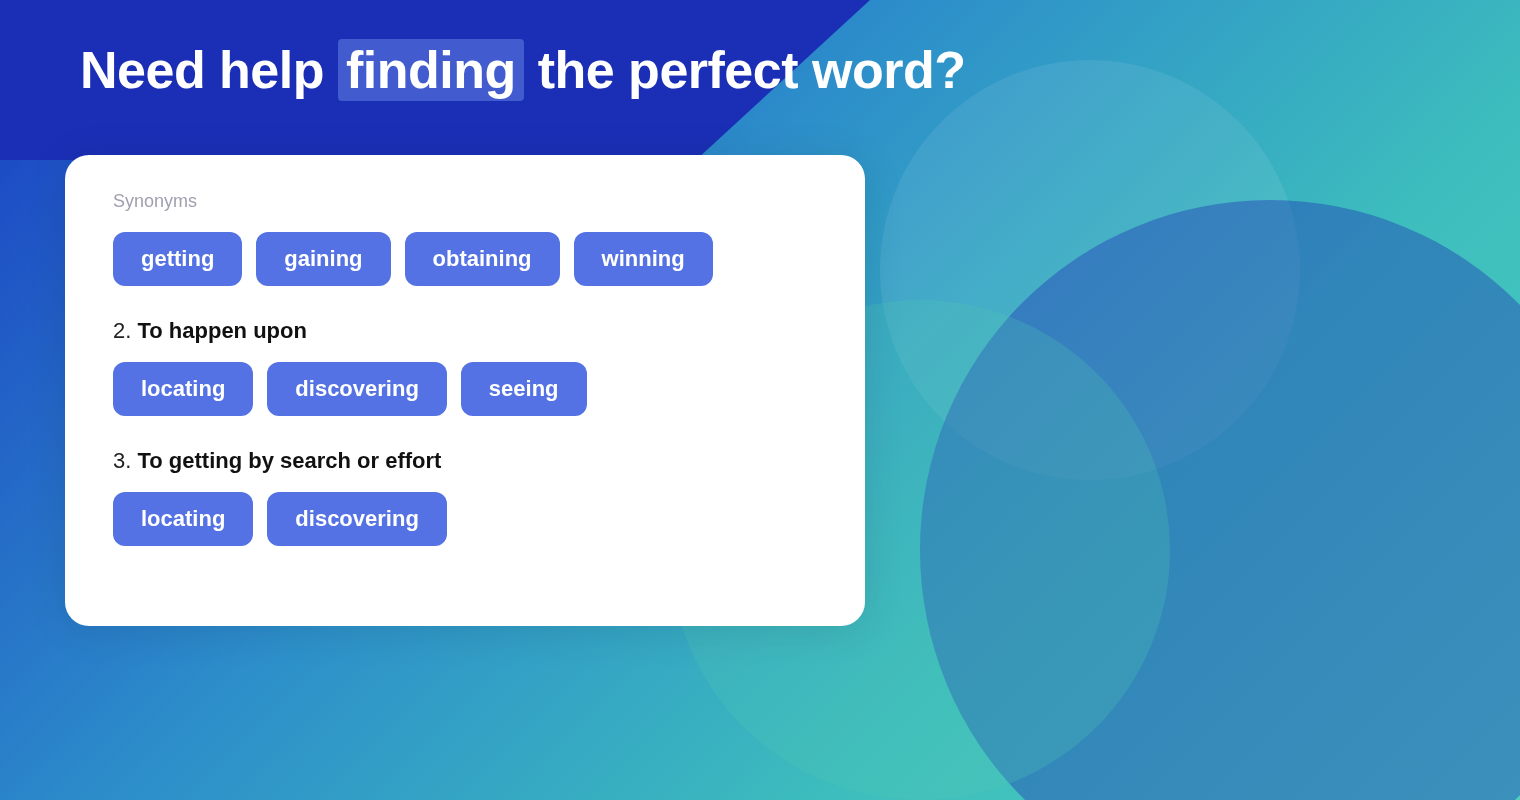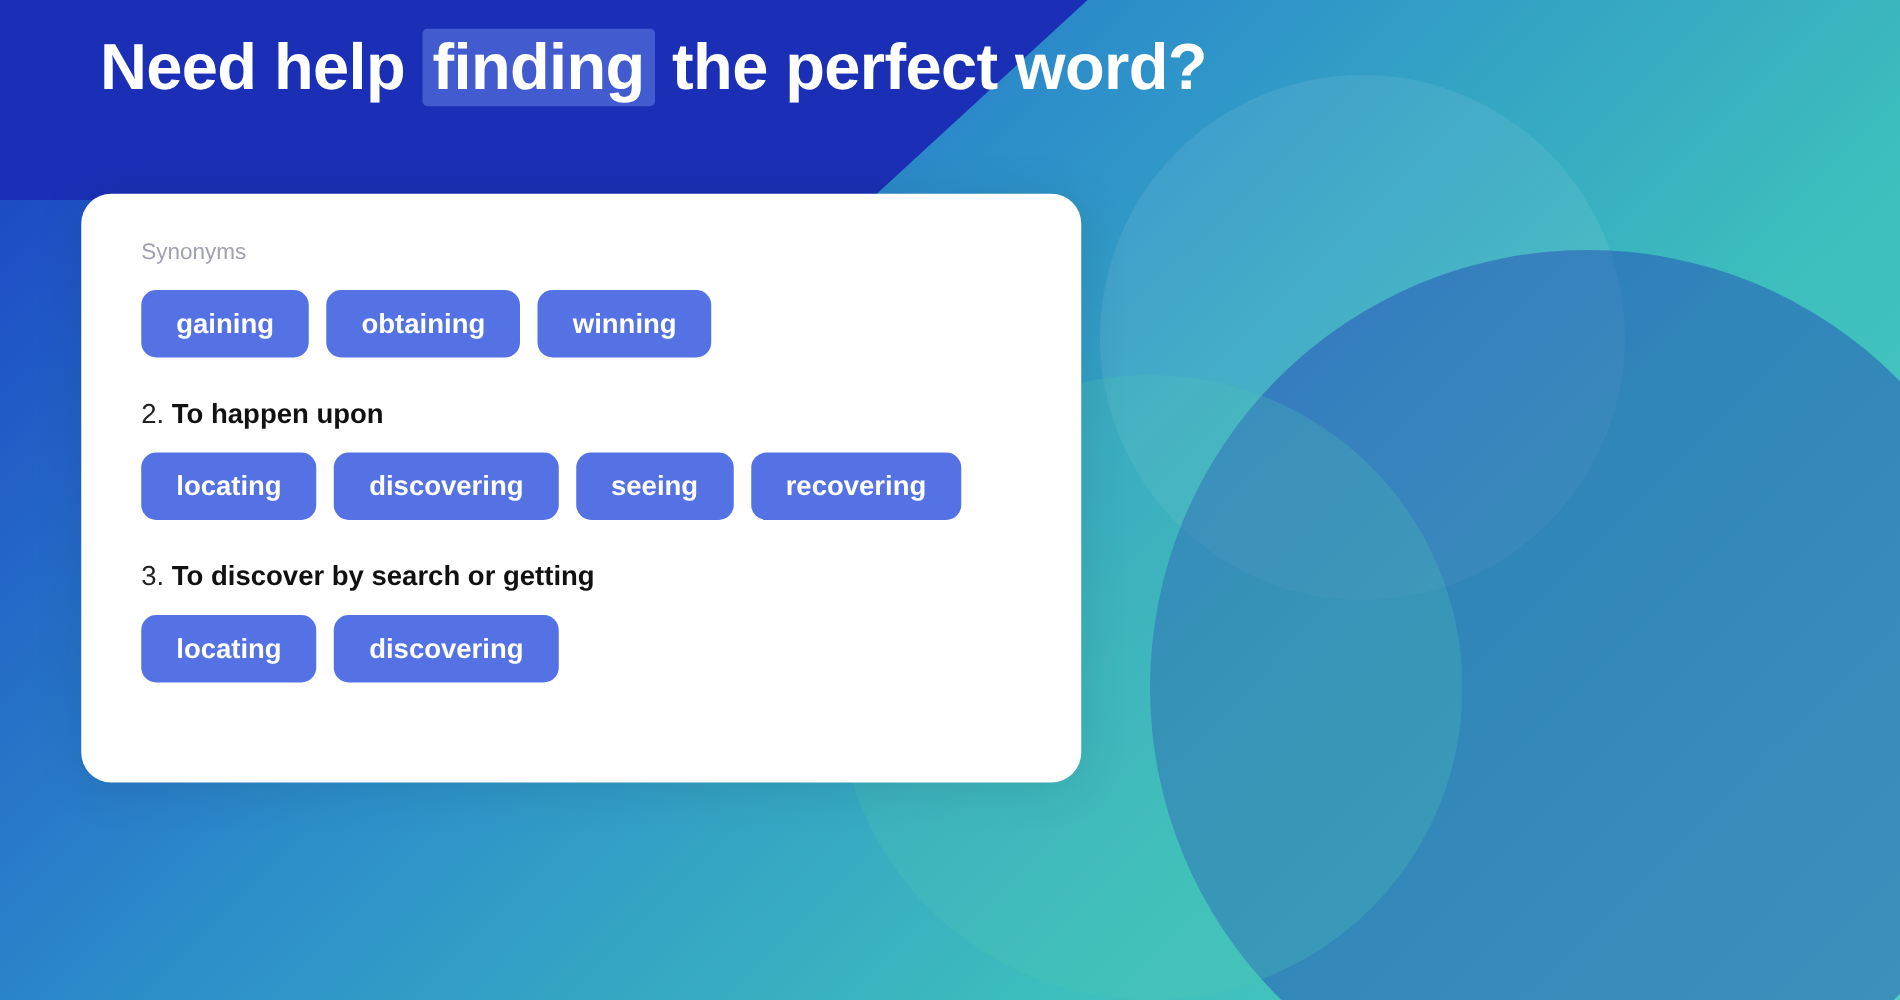--- a/index.html
+++ b/index.html
@@ -59,21 +59,21 @@
       left: 0;
       width: 870px;
       height: 160px;
       background: #1a2fb5;
       z-index: 2;
       clip-path: polygon(0 0, 100% 0, 80% 100%, 0 100%);
     }
 
     .header-title {
       position: absolute;
-      top: 26px;
+      top: 42px;
       left: 80px;
       z-index: 3;
       font-size: 52px;
       font-weight: 800;
       color: #fff;
       line-height: 1.1;
       letter-spacing: -0.5px;
     }
 
     .header-title .highlight {
@@ -148,35 +148,35 @@
 <h1 class="header-title">
   <span>Need help </span><span class="highlight">finding</span><span> the perfect word?</span>
 </h1>
 
 <div class="card">
   <div class="section-label">Synonyms</div>
 
   <div id="groups-container">
       <div class="group">
         <div class="tags">
+          <span class="tag">getting</span>
           <span class="tag">gaining</span>
           <span class="tag">obtaining</span>
           <span class="tag">winning</span>
         </div>
       </div>
       <div class="group">
         <div class="group-title">2. <strong>To happen upon</strong></div>
         <div class="tags">
           <span class="tag">locating</span>
           <span class="tag">discovering</span>
           <span class="tag">seeing</span>
-          <span class="tag">recovering</span>
         </div>
       </div>
       <div class="group">
-        <div class="group-title">3. <strong>To discover by search or getting</strong></div>
+        <div class="group-title">3. <strong>To getting by search or effort</strong></div>
         <div class="tags">
           <span class="tag">locating</span>
           <span class="tag">discovering</span>
         </div>
       </div>
     </div>
 </div>
 
 </body></html>

